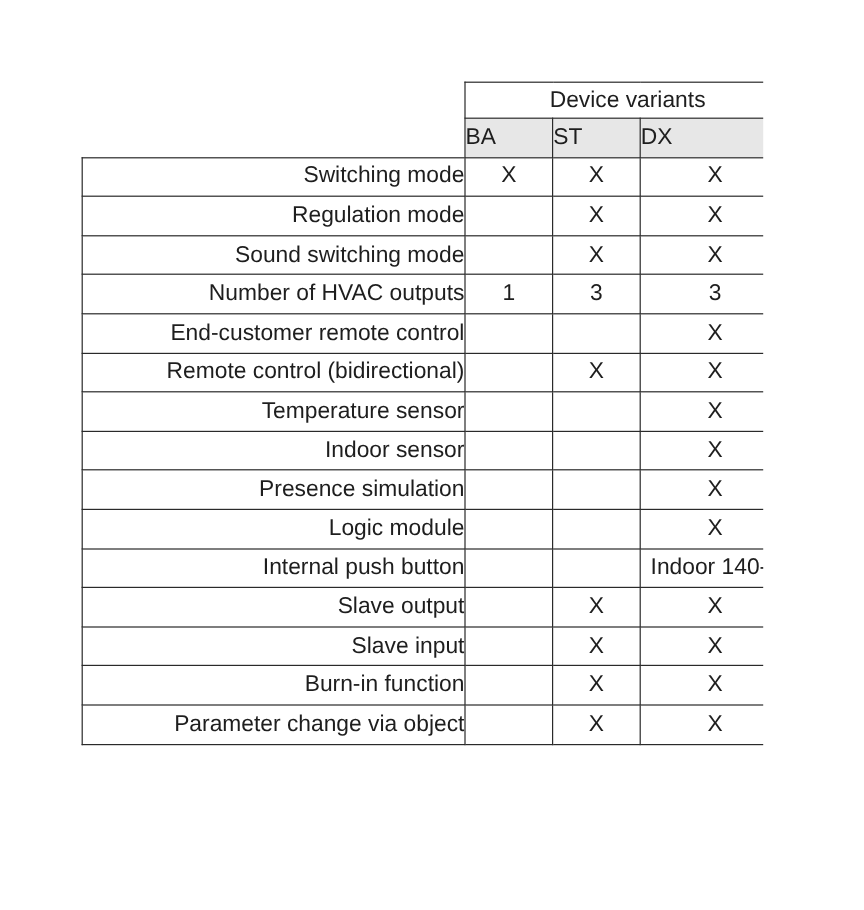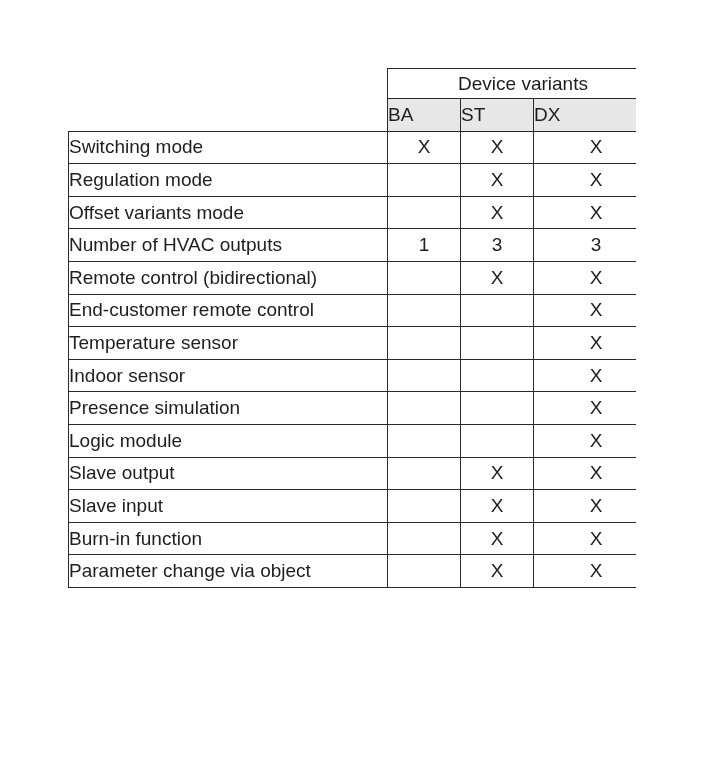--- a/index.html
+++ b/index.html
@@ -53,21 +53,21 @@
     text-align: center;
     font-weight: bold;
     background: var(--bg, #ffffff);
   }
   .variant-h {
     text-align: left;
     font-weight: bold;
     background: var(--header-bg, #e7e7e7);
   }
   .feature {
-    text-align: left;
+    text-align: right;
     padding-left: 10px;
   }
   .val {
     text-align: center;
   }
 </style>
 </head>
 <body>
 
 <div class="page">
@@ -99,48 +99,48 @@
   </tr>
 
   <tr>
     <td class="feature">Regulation mode</td>
     <td class="val"></td>
     <td class="val">X</td>
     <td class="val">X</td>
   </tr>
 
   <tr>
-    <td class="feature">Offset variants mode</td>
+    <td class="feature">Sound switching mode</td>
     <td class="val"></td>
     <td class="val">X</td>
     <td class="val">X</td>
   </tr>
 
   <tr>
     <td class="feature">Number of HVAC outputs</td>
     <td class="val">1</td>
     <td class="val">3</td>
     <td class="val">3</td>
   </tr>
 
   <tr>
+    <td class="feature">End-customer remote control</td>
+    <td class="val"></td>
+    <td class="val"></td>
+    <td class="val">X</td>
+  </tr>
+
+  <tr>
     <td class="feature">Remote control (bidirectional)</td>
     <td class="val"></td>
     <td class="val">X</td>
     <td class="val">X</td>
   </tr>
 
   <tr>
-    <td class="feature">End-customer remote control</td>
-    <td class="val"></td>
-    <td class="val"></td>
-    <td class="val">X</td>
-  </tr>
-
-  <tr>
     <td class="feature">Temperature sensor</td>
     <td class="val"></td>
     <td class="val"></td>
     <td class="val">X</td>
   </tr>
 
   <tr>
     <td class="feature">Indoor sensor</td>
     <td class="val"></td>
     <td class="val"></td>
@@ -154,20 +154,26 @@
     <td class="val">X</td>
   </tr>
 
   <tr>
     <td class="feature">Logic module</td>
     <td class="val"></td>
     <td class="val"></td>
     <td class="val">X</td>
   </tr>
 
+  <tr>
+    <td class="feature">Internal push button</td>
+    <td class="val"></td>
+    <td class="val"></td>
+    <td class="val">Indoor 140-L</td>
+  </tr>
 
 
   <tr>
     <td class="feature">Slave output</td>
     <td class="val"></td>
     <td class="val">X</td>
     <td class="val">X</td>
   </tr>
 
   <tr>

